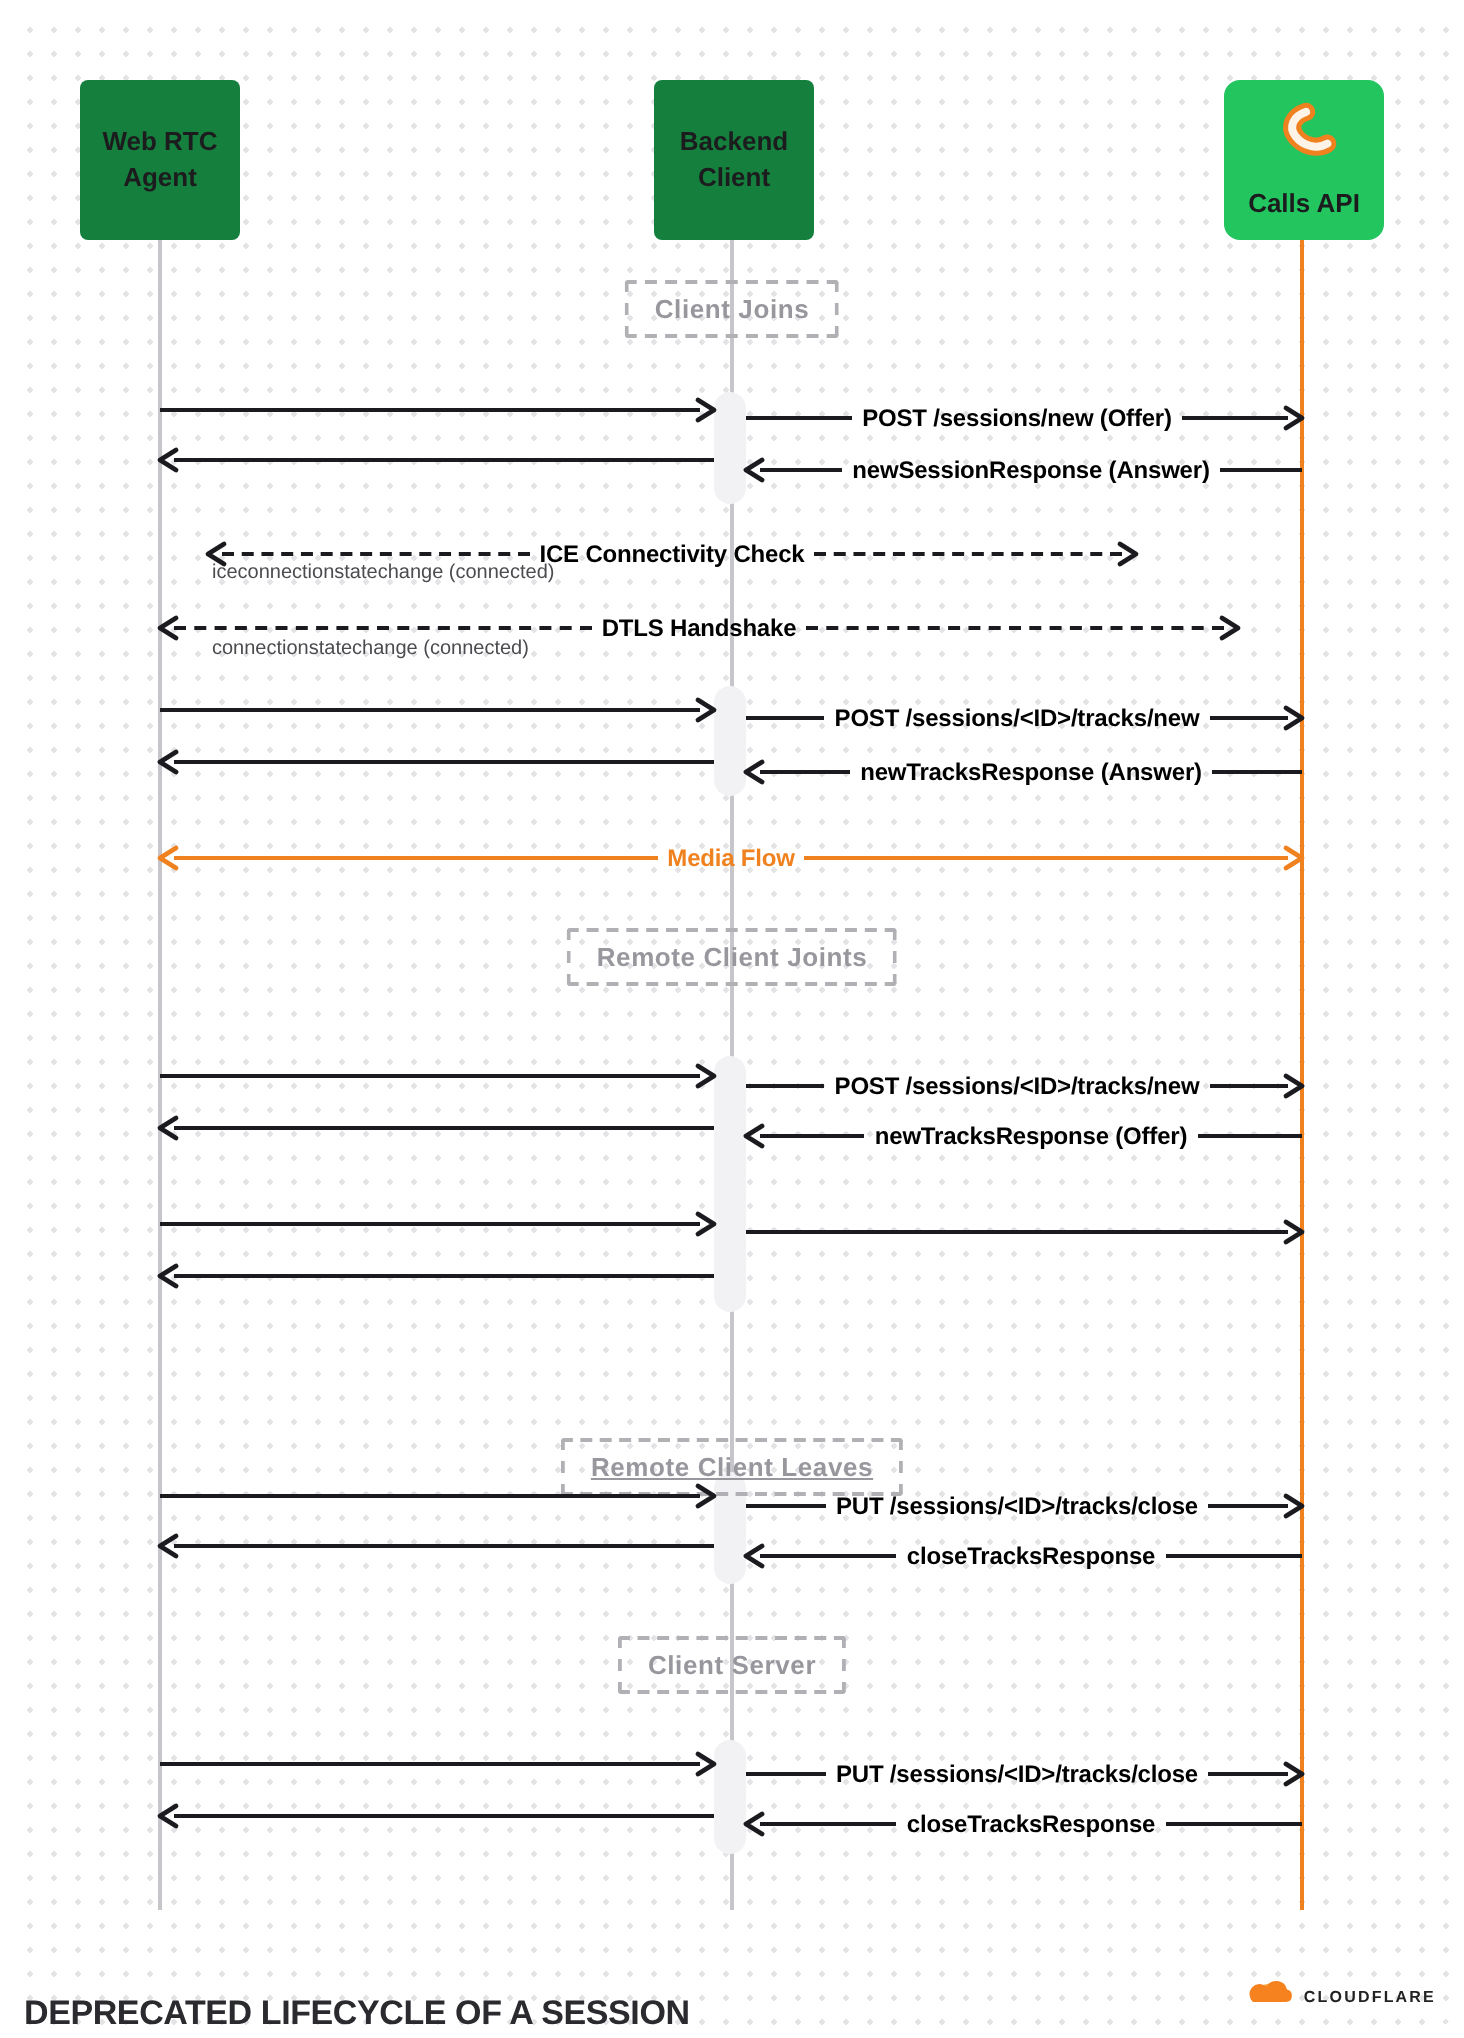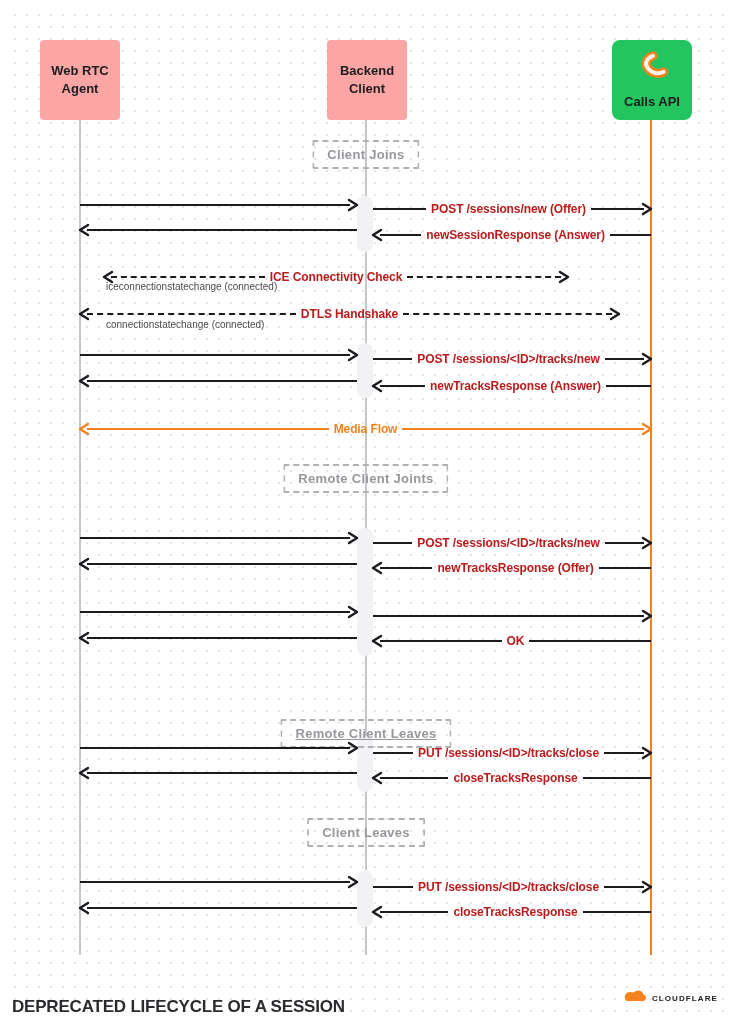--- a/index.html
+++ b/index.html
@@ -16,36 +16,36 @@
   #diagram{position:absolute;inset:0;}
   
   .lifeline{position:absolute;width:2px;top:119px;height:836px;}
   .lifeline.gray{background:#c6c6ca;}
   .lifeline.orange{background:#f0811f;}
   
   .actor{
     position:absolute;top:40px;width:80px;height:80px;box-sizing:border-box;
     display:flex;flex-direction:column;align-items:center;justify-content:center;
     text-align:center;font-weight:700;font-size:13px;line-height:1.35;color:#1c1c1f;
-    background:#fca5a5;border-radius:4px;
+    background:#15803d;border-radius:4px;
   }
   .actor.calls{background:#22c55e;border-radius:8px;gap:5px;}
   
   .bar{position:absolute;left:357px;width:16px;background:#f2f2f4;border-radius:8px;}
   
   .arrow{position:absolute;height:16px;display:flex;align-items:center;}
   .seg{flex:1 1 8px;min-width:3px;height:2.5px;background:#1b1b1f;align-self:center;}
   .seg.dash{height:0;background:none;border-top:2.5px dashed #1b1b1f;}
   .seg.orange{background:#f0811f;}
   .ah{flex:0 0 auto;display:block;}
   .ah-r{margin-left:-3px;margin-right:-2px;}
   .ah-l{margin-right:-3px;margin-left:-2px;}
   .lbl{
     flex:0 0 auto;padding:0 5px;white-space:nowrap;
-    font-weight:700;font-size:12px;color:#b91c1c;letter-spacing:-0.1px;
+    font-weight:700;font-size:12px;color:#000000;letter-spacing:-0.1px;
   }
   .lbl.orange{color:#f0811f;}
   .sub{
     position:absolute;font-size:10px;color:#4b4b50;white-space:nowrap;letter-spacing:0;padding-left:16px;
   }
   
   .section{
     position:absolute;left:366px;transform:translateX(-50%);
     border:2px dashed #b0b0b5;border-radius:2px;padding:5px 13px;
     font-size:13px;font-weight:600;color:#97979d;white-space:nowrap;letter-spacing:0.3px;
@@ -234,28 +234,20 @@
     <svg class="ah ah-r" width="12" height="16" viewBox="0 0 12 16">
         <path d="M2 3 L10 8 L2 13" fill="none" stroke="#1b1b1f" stroke-width="2.4" stroke-linecap="round" stroke-linejoin="round"></path>
       </svg>
   </div>
   <div class="arrow" style="left:80px;top:630px;width:277px;">
     <svg class="ah ah-l" width="12" height="16" viewBox="0 0 12 16">
         <path d="M10 3 L2 8 L10 13" fill="none" stroke="#1b1b1f" stroke-width="2.4" stroke-linecap="round" stroke-linejoin="round"></path>
       </svg>
     <div class="seg"></div>
   </div>
-  <div class="arrow" style="left:373px;top:633px;width:278px;">
-    <svg class="ah ah-l" width="12" height="16" viewBox="0 0 12 16">
-        <path d="M10 3 L2 8 L10 13" fill="none" stroke="#1b1b1f" stroke-width="2.4" stroke-linecap="round" stroke-linejoin="round"></path>
-      </svg>
-    <div class="seg"></div>
-    <span class="lbl">OK</span>
-    <div class="seg"></div>
-  </div>
 
   <div class="section" style="top:719px;text-decoration:underline;">Remote Client Leaves</div>
 
   <div class="arrow" style="left:80px;top:740px;width:277px;">
     <div class="seg"></div>
     <svg class="ah ah-r" width="12" height="16" viewBox="0 0 12 16">
         <path d="M2 3 L10 8 L2 13" fill="none" stroke="#1b1b1f" stroke-width="2.4" stroke-linecap="round" stroke-linejoin="round"></path>
       </svg>
   </div>
   <div class="arrow" style="left:373px;top:745px;width:278px;">
@@ -274,21 +266,21 @@
   </div>
   <div class="arrow" style="left:373px;top:770px;width:278px;">
     <svg class="ah ah-l" width="12" height="16" viewBox="0 0 12 16">
         <path d="M10 3 L2 8 L10 13" fill="none" stroke="#1b1b1f" stroke-width="2.4" stroke-linecap="round" stroke-linejoin="round"></path>
       </svg>
     <div class="seg"></div>
     <span class="lbl">closeTracksResponse</span>
     <div class="seg"></div>
   </div>
 
-  <div class="section" style="top:818px;">Client Leaves</div>
+  <div class="section" style="top:818px;">Client Server</div>
 
   <div class="arrow" style="left:80px;top:874px;width:277px;">
     <div class="seg"></div>
     <svg class="ah ah-r" width="12" height="16" viewBox="0 0 12 16">
         <path d="M2 3 L10 8 L2 13" fill="none" stroke="#1b1b1f" stroke-width="2.4" stroke-linecap="round" stroke-linejoin="round"></path>
       </svg>
   </div>
   <div class="arrow" style="left:373px;top:879px;width:278px;">
     <div class="seg"></div>
     <span class="lbl">PUT /sessions/&lt;ID&gt;/tracks/close</span>

